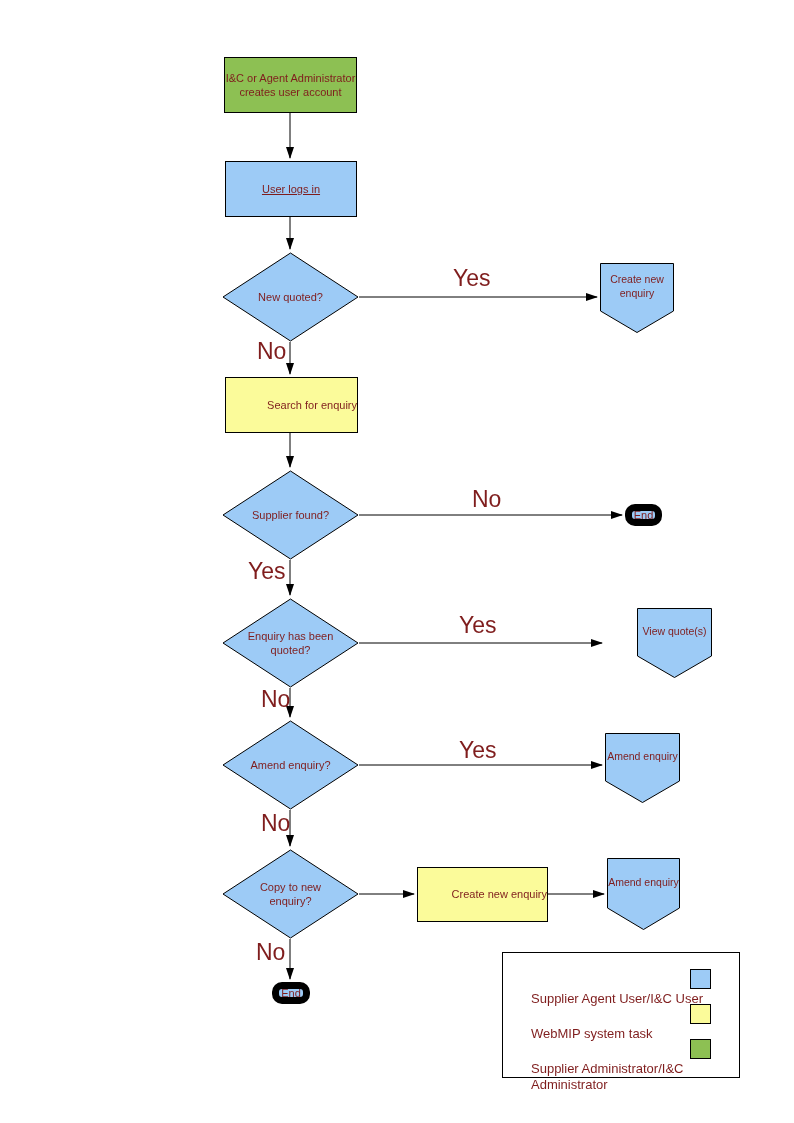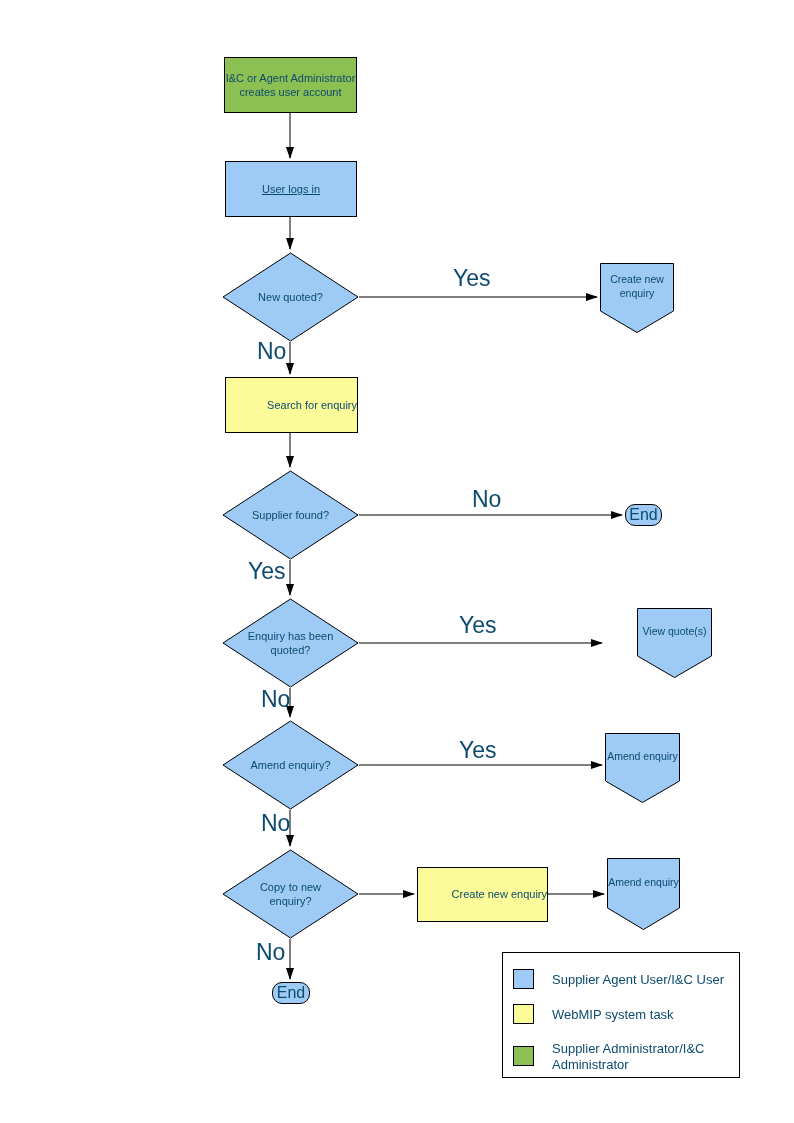--- a/index.html
+++ b/index.html
@@ -1,36 +1,36 @@
 <!DOCTYPE html>
 <html style="--user-task: #9DCBF6; --system-task: #FBFB9A; --admin-task: #8DC053; --line: #000000;"><head>
 <meta charset="utf-8">
 <style>
   html,body{margin:0;padding:0;background:#fff;}
   .canvas{
     position:relative;width:794px;height:1123px;background:#ffffff;
-    font-family:"Liberation Sans", sans-serif;color:#0c4a6e;overflow:hidden;
+    font-family:"Liberation Sans", sans-serif;color:#7f1d1d;overflow:hidden;
   }
   #connectors{position:absolute;left:0;top:0;width:794px;height:1123px;}
   .node{position:absolute;box-sizing:border-box;display:flex;align-items:center;justify-content:center;text-align:center;}
   .rect-node{border:1px solid #000;font-size:11px;line-height:1.3;}
   .fill-user{background:var(--user-task);text-decoration:underline;}
   .fill-system{background:var(--system-task);justify-content:flex-end;}
   .fill-admin{background:var(--admin-task);}
   .shape-node{display:block;}
   .shape-node svg{position:absolute;left:0;top:0;}
   .shape-label{position:absolute;left:0;right:0;display:flex;align-items:center;justify-content:center;
     text-align:center;font-size:11px;line-height:1.3;}
   .diamond-label{top:0;bottom:0;}
   .diamond-label span{display:block;width:92px;}
   .penta-label{top:0;height:48px;padding:0 1px;font-size:10.5px;}
-  .end-node{border:1px solid #000000;border-radius:10px;background:var(--user-task);font-size:16px;}
+  .end-node{border:7px solid #000000;border-radius:10px;background:var(--user-task);font-size:11px;}
   .edge-label{position:absolute;font-size:23px;line-height:1.1;}
   .legend{position:absolute;left:502px;top:952px;width:238px;height:126px;border:1px solid #000;background:#fff;box-sizing:border-box;}
-  .legend-row{position:absolute;left:10px;display:flex;align-items:center;}
+  .legend-row{position:absolute;left:10px;display:flex;align-items:flex-end;flex-direction:column;}
   .legend-swatch{width:21px;height:20px;border:1px solid #000;box-sizing:border-box;flex:0 0 auto;}
   .legend-label{margin-left:18px;font-size:13px;line-height:1.25;width:180px;padding-top:2px;}
 </style>
 </head>
 <body>
 
 <div class="canvas">
 
   <svg id="connectors" xmlns="http://www.w3.org/2000/svg">
     <defs>

